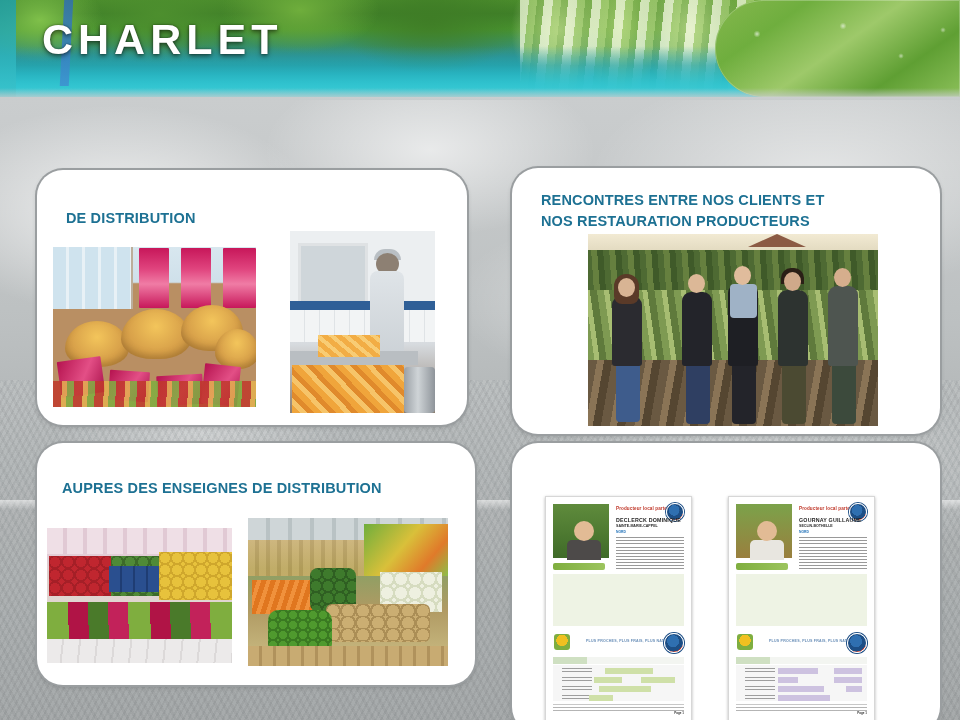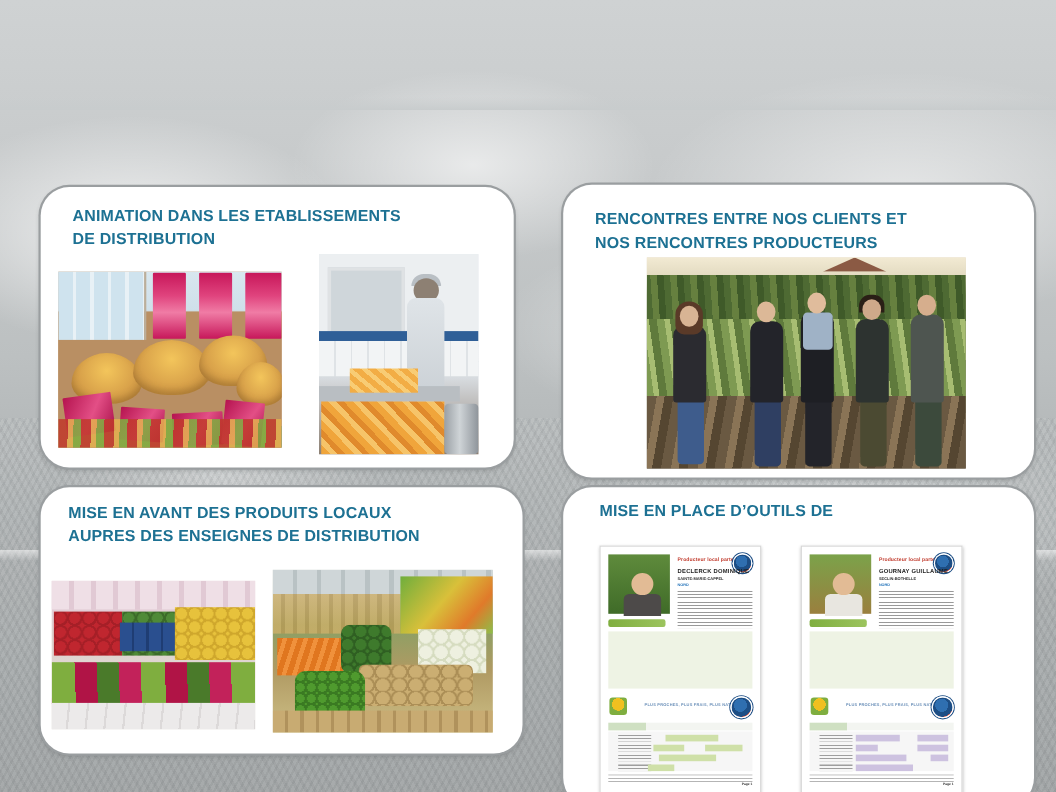--- a/index.html
+++ b/index.html
@@ -335,26 +335,35 @@
 </style>
 </head>
 <body>
 
 <div class="slide">
 
   <div class="bg"></div>
   <div class="bg-grain"></div>
   <div class="bg-horizon"></div>
 
+  <div class="banner">
+    <div class="banner-veg"></div>
+    <div class="banner-leek"></div>
+    <div class="banner-teal"></div>
+    <div class="banner-leafstripe"></div>
+    <div class="banner-bluebar"></div>
+    <div class="logo">CHARLET</div>
+    <div class="berries"></div>
+  </div>
   <div class="banner-bottomfade"></div>
 
 
   <div class="card" id="card-1">
     <div class="card-title">
-      <span>ANIMATION DANS LES ETABLISSEMENTS</span><br>
+      <br>
       <span>DE DISTRIBUTION</span>
     </div>
   </div>
   <div class="photo ph-baskets">
     <div class="win"></div>
     <div class="poster p1"></div>
     <div class="poster p2"></div>
     <div class="poster p3"></div>
     <div class="basket b1"></div>
     <div class="basket b2"></div>
@@ -376,21 +385,21 @@
     <div class="person-body"></div>
     <div class="counter"></div>
     <div class="tray2"></div>
     <div class="tray"></div>
     <div class="bin"></div>
   </div>
 
   <div class="card" id="card-2">
     <div class="card-title">
       <span>RENCONTRES ENTRE NOS CLIENTS ET</span><br>
-      <span>NOS RENCONTRES PRODUCTEURS</span>
+      <span>NOS RESTAURATION PRODUCTEURS</span>
     </div>
   </div>
   <div class="photo ph-field">
     <div class="sky"></div>
     <div class="roof"></div>
     <div class="hedge"></div>
     <div class="leeks"></div>
     <div class="soil"></div>
     <div class="pf1">
         <div class="legs"></div>
@@ -417,21 +426,21 @@
       </div>
     <div class="pf5">
         <div class="legs"></div>
         <div class="p"></div>
         <div class="head"></div>
       </div>
   </div>
 
   <div class="card" id="card-3">
     <div class="card-title">
-      <span>MISE EN AVANT DES PRODUITS LOCAUX</span><br>
+      <br>
       <span>AUPRES DES ENSEIGNES DE DISTRIBUTION</span>
     </div>
   </div>
   <div class="photo ph-market">
     <div class="shelftop"></div>
     <div class="apples"></div>
     <div class="greens"></div>
     <div class="trays"></div>
     <div class="yellows"></div>
     <div class="banner"></div>
@@ -444,21 +453,21 @@
     <div class="carrots"></div>
     <div class="broc"></div>
     <div class="cauli"></div>
     <div class="potatoes"></div>
     <div class="parsley"></div>
     <div class="crate"></div>
   </div>
 
   <div class="card" id="card-4">
     <div class="card-title">
-      <span>MISE EN PLACE D’OUTILS DE</span><br>
+      <br>
     </div>
   </div>
 
   <div class="sheet" id="sheet-1">
     <div class="s-photo">
       <div class="s-torso"></div>
       <div class="s-face"></div>
     </div>
     <div class="s-h">Producteur local partenaire</div>
     <div class="s-seal"></div>

